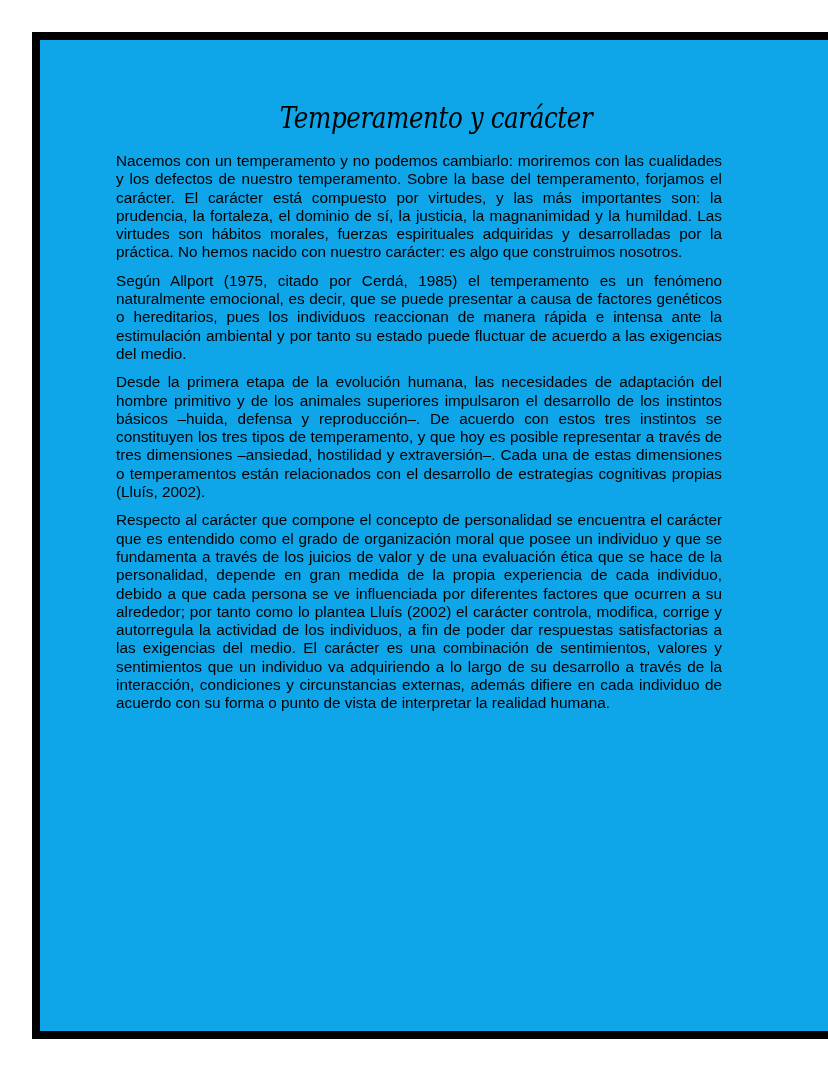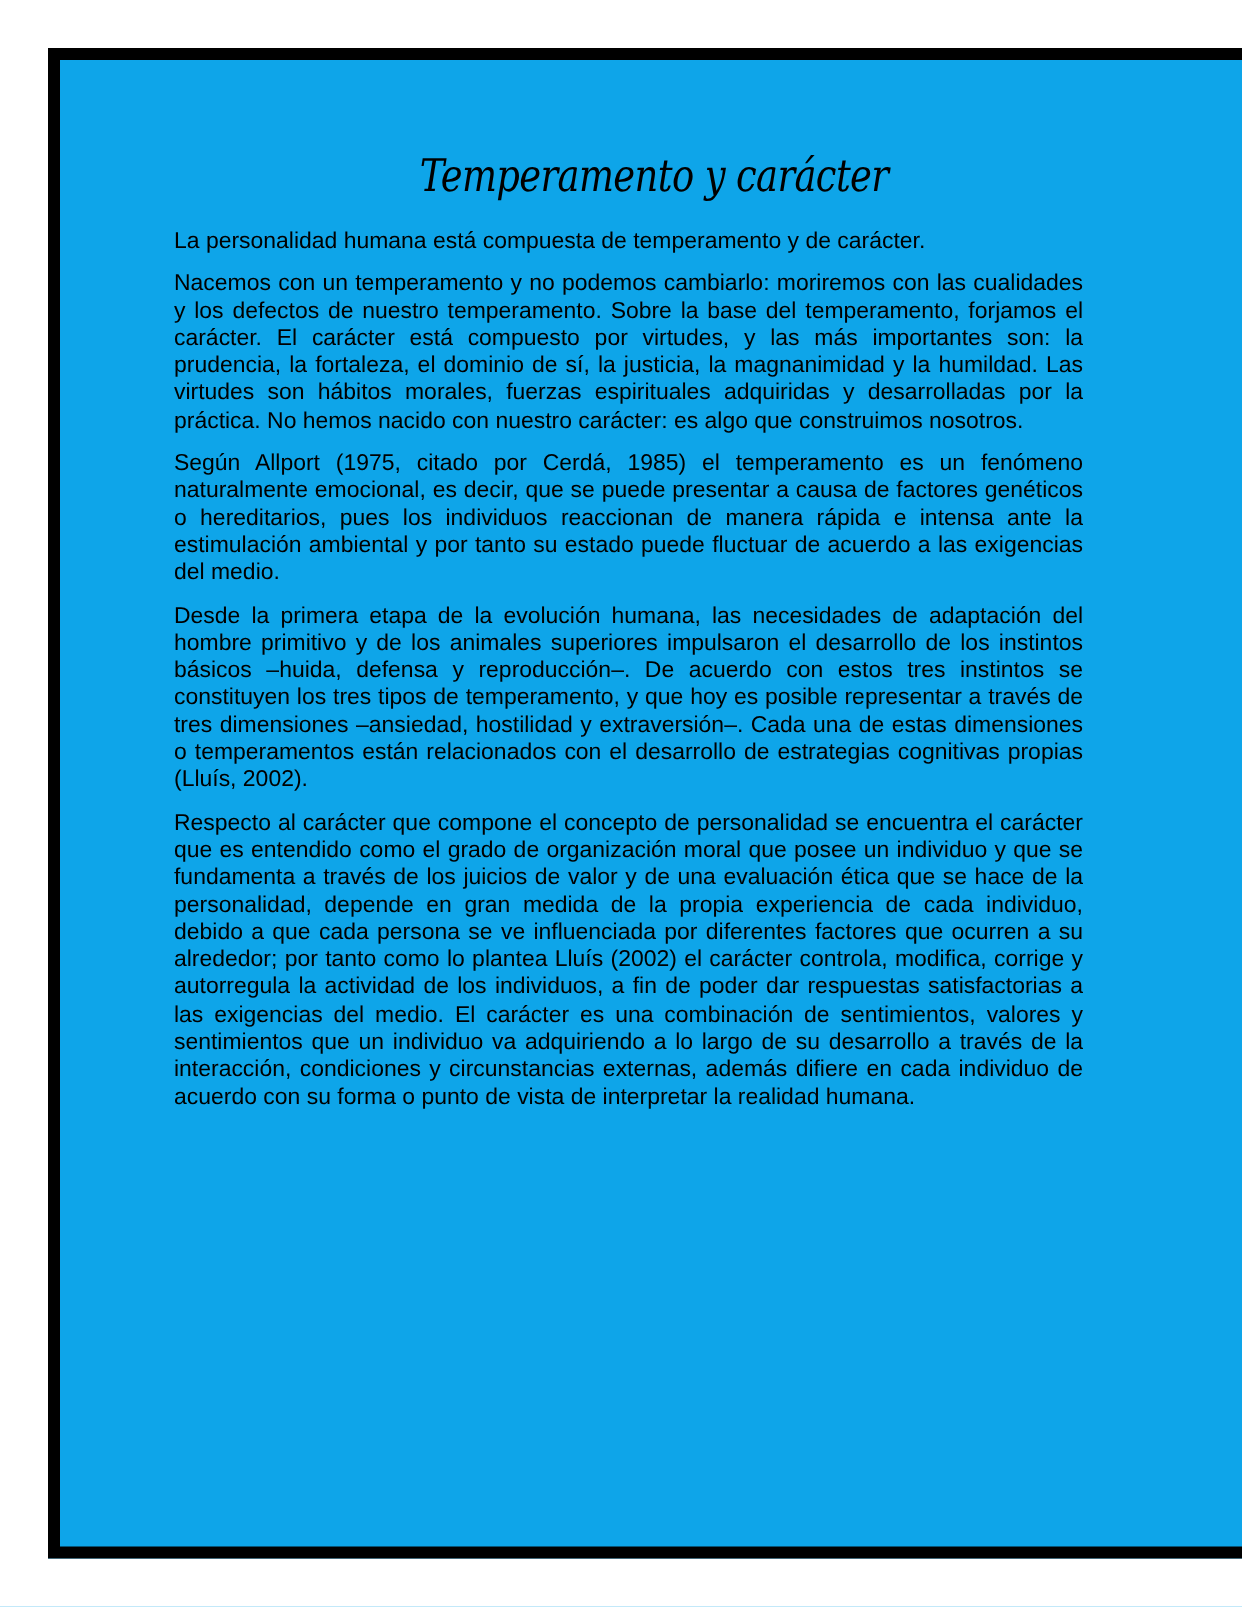--- a/index.html
+++ b/index.html
@@ -37,19 +37,18 @@
       text-align: justify;
     }
     .body-text p.first { text-align: left; }
   </style>
 </head>
 <body>
 
 <div class="frame">
   <div class="title">Temperamento y carácter</div>
   <div class="body-text">
-    <p class="first">La personalidad humana está compuesta de temperamento y de carácter.</p>
     <p>Nacemos con un temperamento y no podemos cambiarlo: moriremos con las cualidades y los defectos de nuestro temperamento. Sobre la base del temperamento, forjamos el carácter. El carácter está compuesto por virtudes, y las más importantes son: la prudencia, la fortaleza, el dominio de sí, la justicia, la magnanimidad y la humildad. Las virtudes son hábitos morales, fuerzas espirituales adquiridas y desarrolladas por la práctica. No hemos nacido con nuestro carácter: es algo que construimos nosotros.</p>
     <p>Según Allport (1975, citado por Cerdá, 1985) el temperamento es un fenómeno naturalmente emocional, es decir, que se puede presentar a causa de factores genéticos o hereditarios, pues los individuos reaccionan de manera rápida e intensa ante la estimulación ambiental y por tanto su estado puede fluctuar de acuerdo a las exigencias del medio.</p>
     <p>Desde la primera etapa de la evolución humana, las necesidades de adaptación del hombre primitivo y de los animales superiores impulsaron el desarrollo de los instintos básicos –huida, defensa y reproducción–. De acuerdo con estos tres instintos se constituyen los tres tipos de temperamento, y que hoy es posible representar a través de tres dimensiones –ansiedad, hostilidad y extraversión–. Cada una de estas dimensiones o temperamentos están relacionados con el desarrollo de estrategias cognitivas propias (Lluís, 2002).</p>
     <p>Respecto al carácter que compone el concepto de personalidad se encuentra el carácter que es entendido como el grado de organización moral que posee un individuo y que se fundamenta a través de los juicios de valor y de una evaluación ética que se hace de la personalidad, depende en gran medida de la propia experiencia de cada individuo, debido a que cada persona se ve influenciada por diferentes factores que ocurren a su alrededor; por tanto como lo plantea Lluís (2002) el carácter controla, modifica, corrige y autorregula la actividad de los individuos, a fin de poder dar respuestas satisfactorias a las exigencias del medio. El carácter es una combinación de sentimientos, valores y sentimientos que un individuo va adquiriendo a lo largo de su desarrollo a través de la interacción, condiciones y circunstancias externas, además difiere en cada individuo de acuerdo con su forma o punto de vista de interpretar la realidad humana.</p>
   </div>
 </div>
 
 </body></html>

